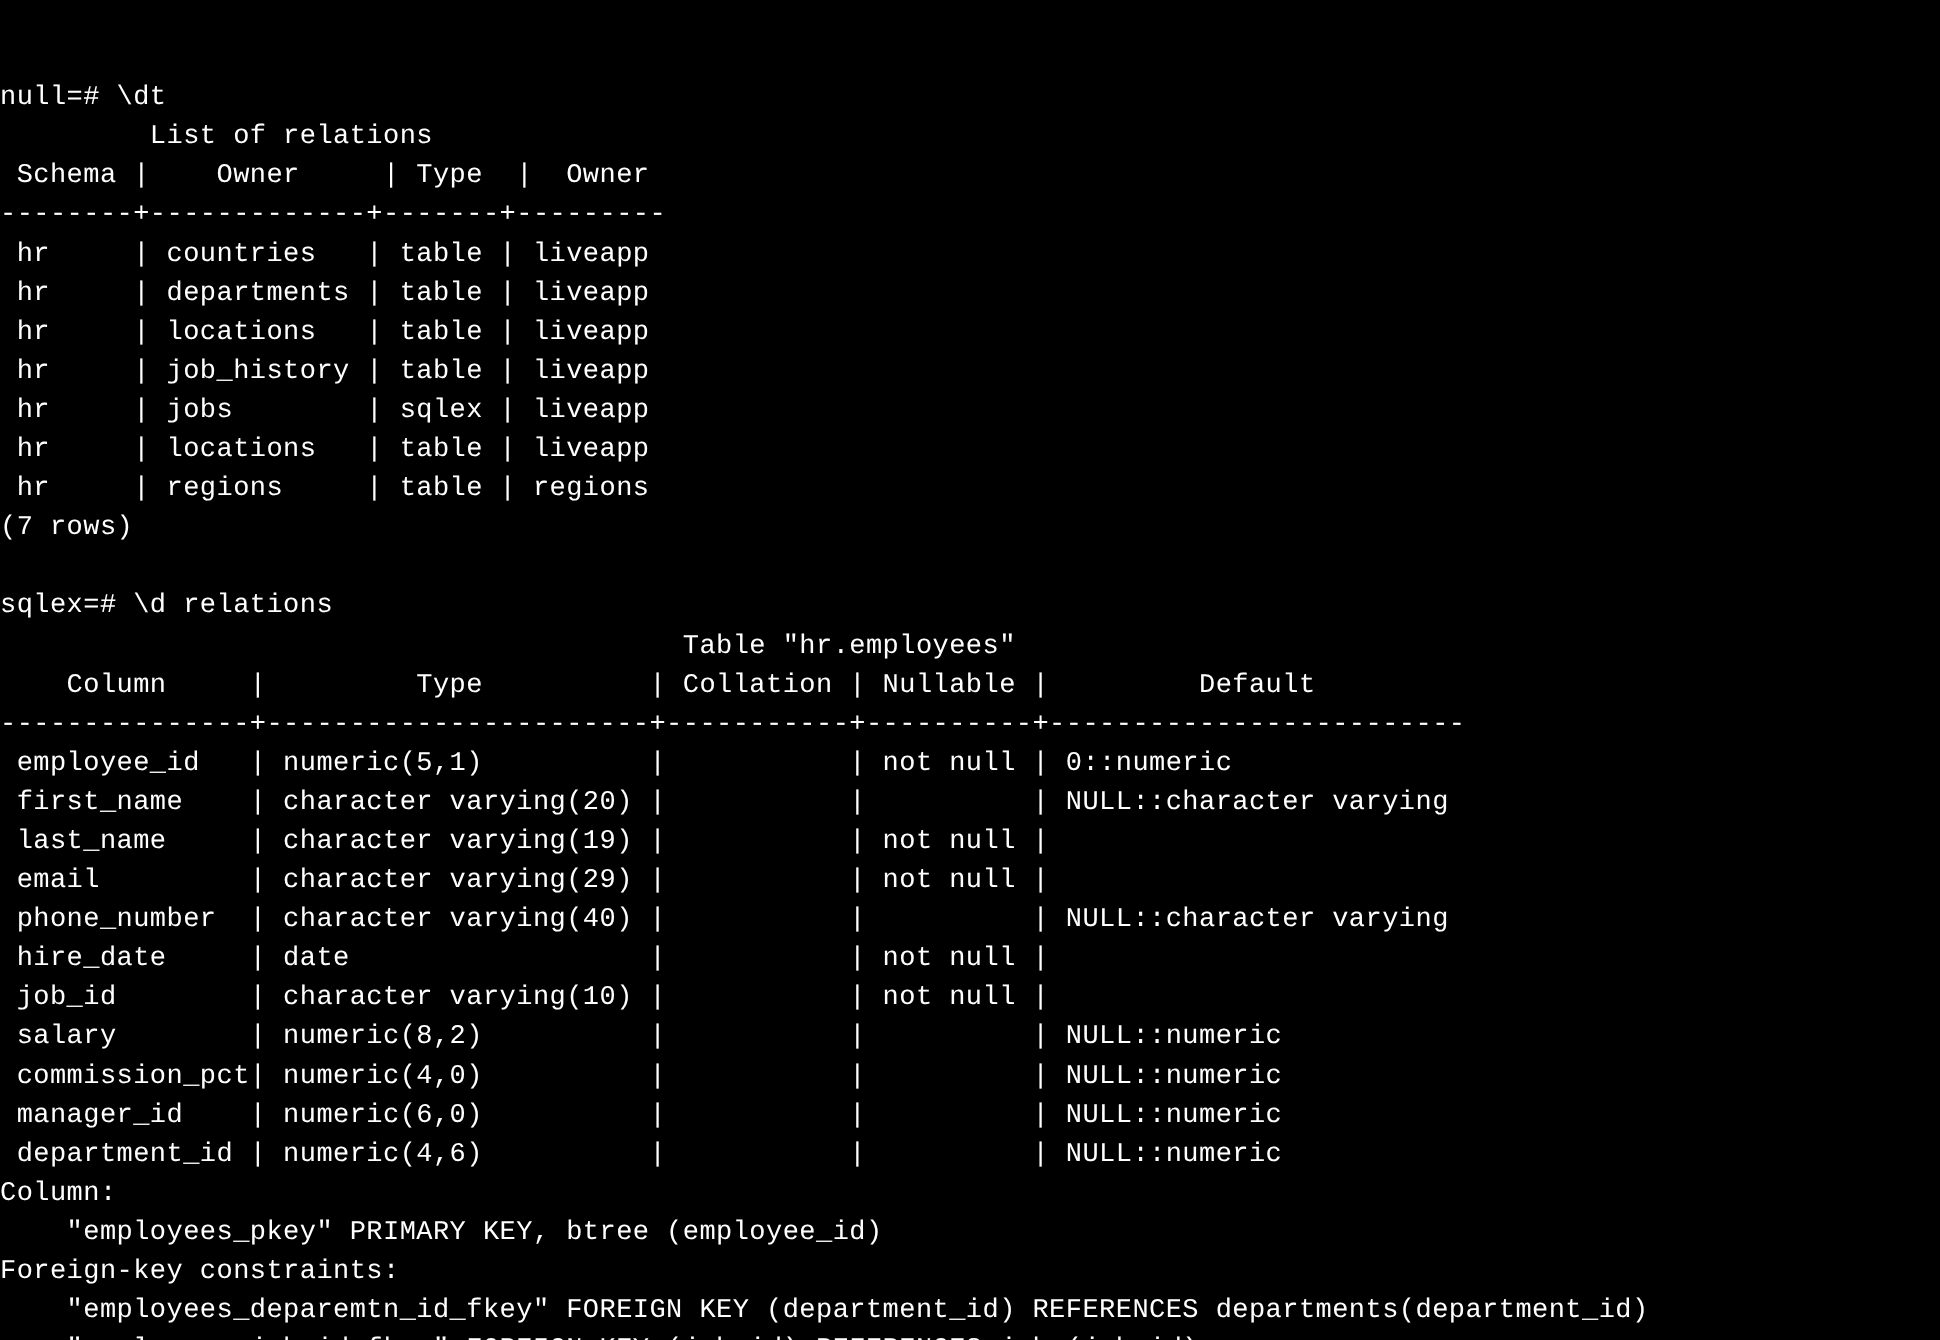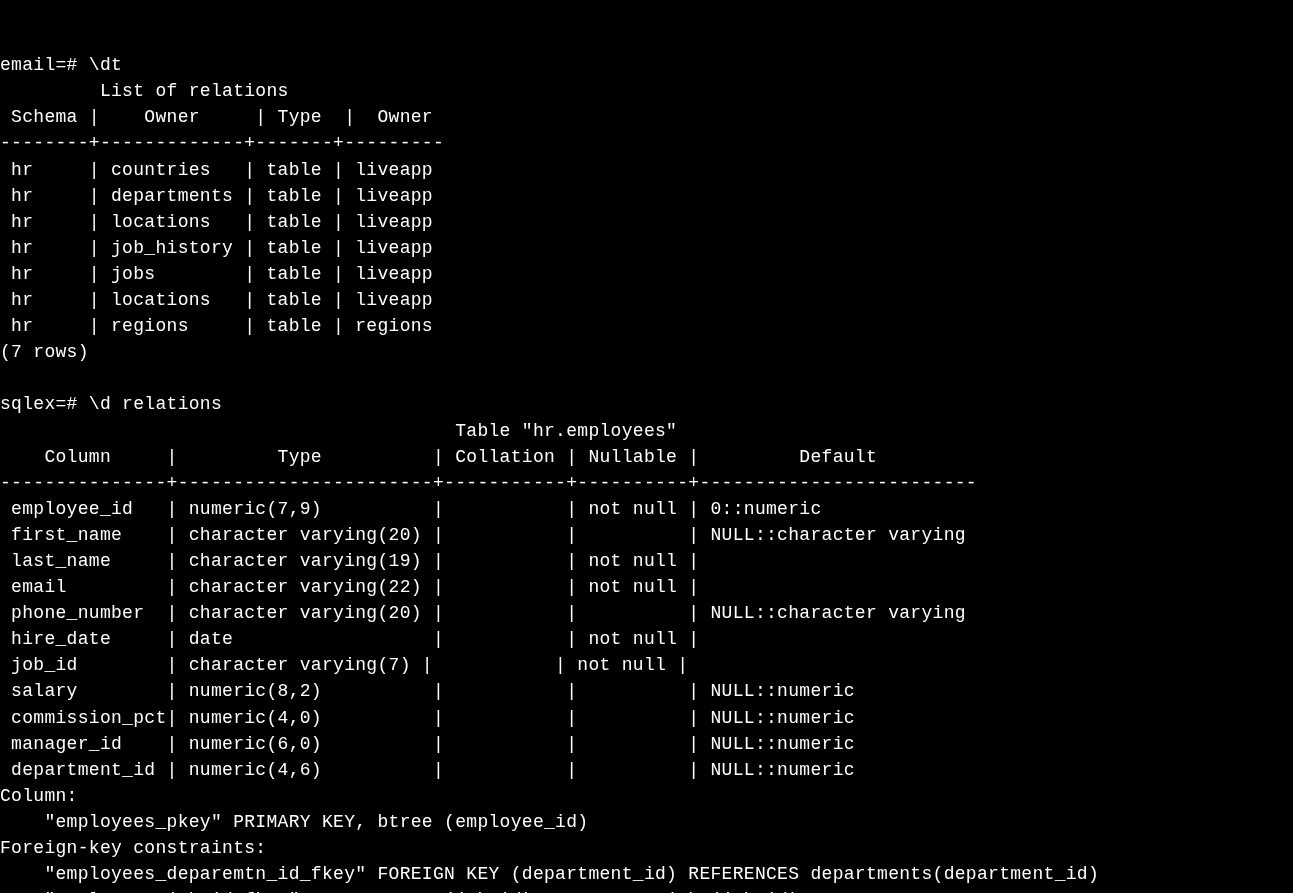--- a/index.html
+++ b/index.html
@@ -13,44 +13,44 @@
       white-space: pre;
       letter-spacing: 0.3px;
     }
     .terminal {
       padding: 0;
     }
   </style>
 </head>
 <body>
 
-<div class="terminal"><span>email=# \dt</span>
+<div class="terminal"><span>null=# \dt</span>
 <span>         List of relations</span>
 <span> Schema |    Owner     | Type  |  Owner</span>
 <span>--------+-------------+-------+---------</span>
 <span> hr     | countries   | table | liveapp</span>
 <span> hr     | departments | table | liveapp</span>
 <span> hr     | locations   | table | liveapp</span>
 <span> hr     | job_history | table | liveapp</span>
-<span> hr     | jobs        | table | liveapp</span>
+<span> hr     | jobs        | sqlex | liveapp</span>
 <span> hr     | locations   | table | liveapp</span>
 <span> hr     | regions     | table | regions</span>
 <span>(7 rows)</span>
 
 <span>sqlex=# \d relations</span>
 <span>                                         Table "hr.employees"</span>
 <span>    Column     |         Type          | Collation | Nullable |         Default</span>
 <span>---------------+-----------------------+-----------+----------+-------------------------</span>
-<span> employee_id   | numeric(7,9)          |           | not null | 0::numeric</span>
+<span> employee_id   | numeric(5,1)          |           | not null | 0::numeric</span>
 <span> first_name    | character varying(20) |           |          | NULL::character varying</span>
 <span> last_name     | character varying(19) |           | not null |</span>
-<span> email         | character varying(22) |           | not null |</span>
-<span> phone_number  | character varying(20) |           |          | NULL::character varying</span>
+<span> email         | character varying(29) |           | not null |</span>
+<span> phone_number  | character varying(40) |           |          | NULL::character varying</span>
 <span> hire_date     | date                  |           | not null |</span>
-<span> job_id        | character varying(7) |           | not null |</span>
+<span> job_id        | character varying(10) |           | not null |</span>
 <span> salary        | numeric(8,2)          |           |          | NULL::numeric</span>
 <span> commission_pct| numeric(4,0)          |           |          | NULL::numeric</span>
 <span> manager_id    | numeric(6,0)          |           |          | NULL::numeric</span>
 <span> department_id | numeric(4,6)          |           |          | NULL::numeric</span>
 <span>Column:</span>
 <span>    "employees_pkey" PRIMARY KEY, btree (employee_id)</span>
 <span>Foreign-key constraints:</span>
 <span>    "employees_deparemtn_id_fkey" FOREIGN KEY (department_id) REFERENCES departments(department_id)</span>
 <span>    "employees_job_id_fkey" FOREIGN KEY (job_id) REFERENCES jobs(job_id)</span>
 </div>

